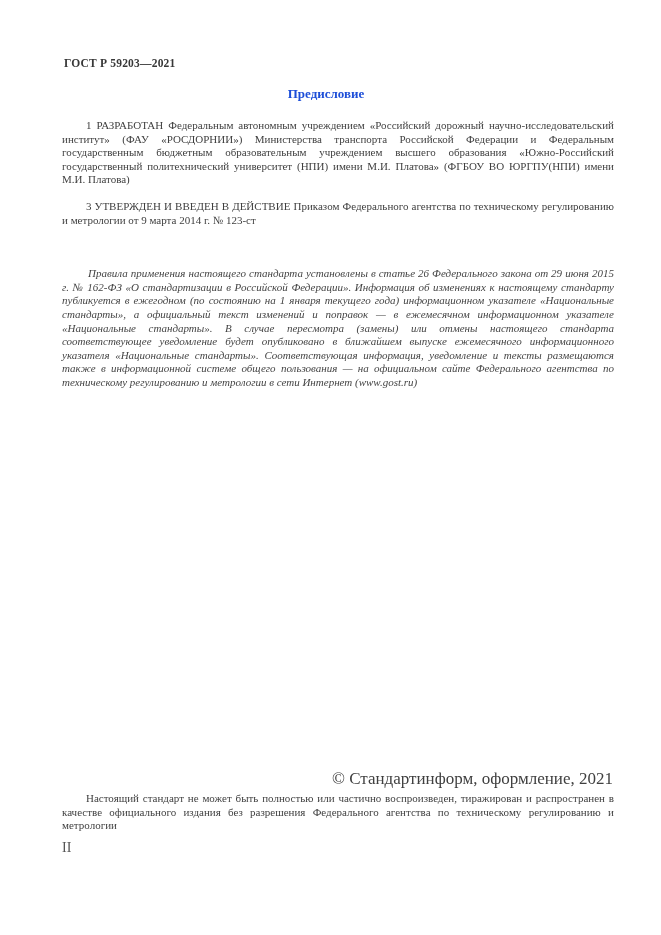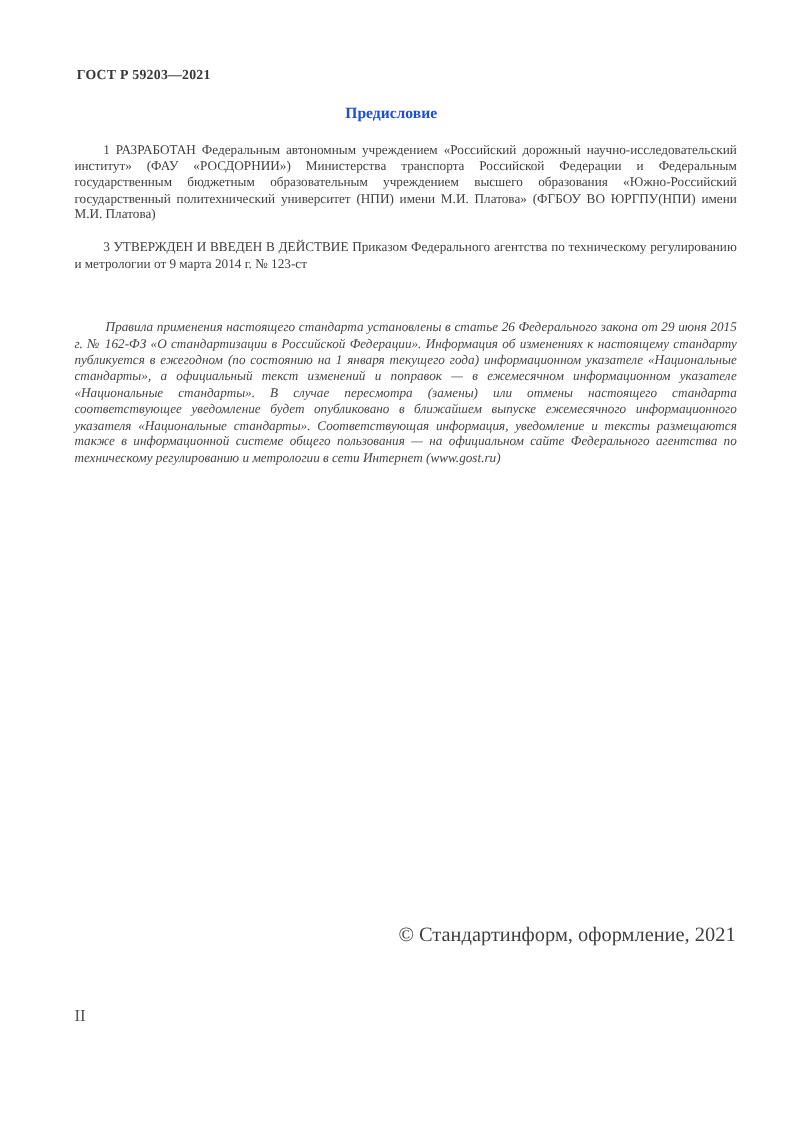--- a/index.html
+++ b/index.html
@@ -94,16 +94,17 @@
   <h1 class="title">Предисловие</h1>
 
   <div class="content">
     <p class="para">1 РАЗРАБОТАН Федеральным автономным учреждением «Российский дорожный научно-исследовательский институт» (ФАУ «РОСДОРНИИ») Министерства транспорта Российской Федерации и Федеральным государственным бюджетным образовательным учреждением высшего образования «Южно-Российский государственный политехнический университет (НПИ) имени М.И. Платова» (ФГБОУ ВО ЮРГПУ(НПИ) имени М.И. Платова)</p>
     <p class="para">3 УТВЕРЖДЕН И ВВЕДЕН В ДЕЙСТВИЕ Приказом Федерального агентства по техническому регулированию и метрологии от 9 марта 2014 г. № 123-ст</p>
     <p class="legal-notice">Правила применения настоящего стандарта установлены в статье 26 Федерального закона от 29 июня 2015 г. № 162-ФЗ «О стандартизации в Российской Федерации». Информация об изменениях к настоящему стандарту публикуется в ежегодном (по состоянию на 1 января текущего года) информационном указателе «Национальные стандарты», а официальный текст изменений и поправок — в ежемесячном информационном указателе «Национальные стандарты». В случае пересмотра (замены) или отмены настоящего стандарта соответствующее уведомление будет опубликовано в ближайшем выпуске ежемесячного информационного указателя «Национальные стандарты». Соответствующая информация, уведомление и тексты размещаются также в информационной системе общего пользования — на официальном сайте Федерального агентства по техническому регулированию и метрологии в сети Интернет (www.gost.ru)</p>
   </div>
 
   <div class="copyright">© Стандартинформ, оформление, 2021</div>
 
+  <p class="restriction">Настоящий стандарт не может быть полностью или частично воспроизведен, тиражирован и распространен в качестве официального издания без разрешения Федерального агентства по техническому регулированию и метрологии</p>
 
   <div class="page-number">II</div>
 
 </div>
 
 </body></html>

